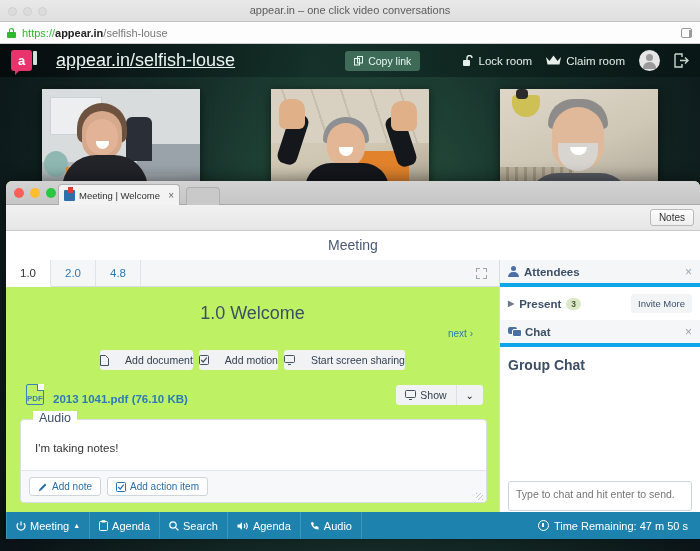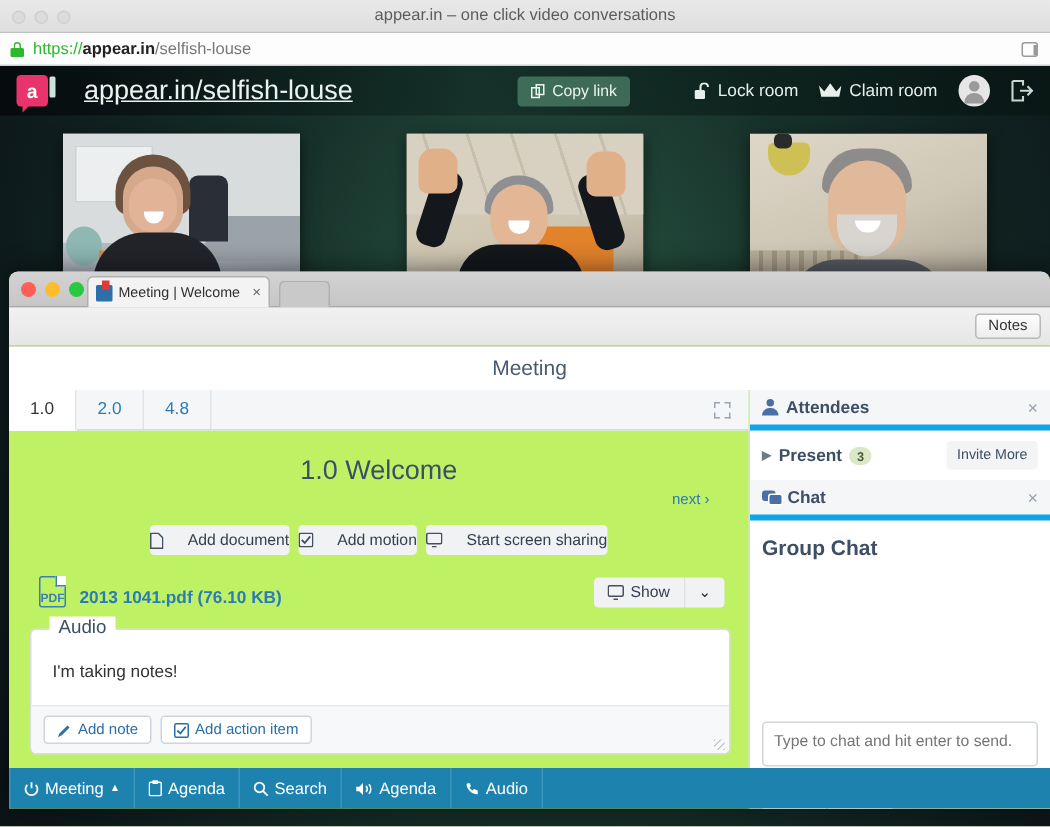--- a/index.html
+++ b/index.html
@@ -580,15 +580,19 @@
           <path d="M9 1.8 a5 5 0 0 1 0 6.4" fill="none" stroke="#fff" stroke-width="1.1"></path>
         </svg>
         <span>Agenda</span>
       </div>
       <div class="sb-item">
         <svg width="10" height="10" viewBox="0 0 10 10">
           <path d="M1 1.5 L3 1 L4 3 L3 4 a6 6 0 0 0 2 2 L6 5 L8.5 6 L8.5 8.5 C4.5 8.8 1 5 1 1.5 Z" fill="#fff"></path>
         </svg>
         <span>Audio</span>
       </div>
+      <div class="sb-right">
+        <span class="clock-ic"></span>
+        <span>Time Remaining: 47 m 50 s</span>
+      </div>
     </div>
   </div>
 </div>
 
 </body></html>

